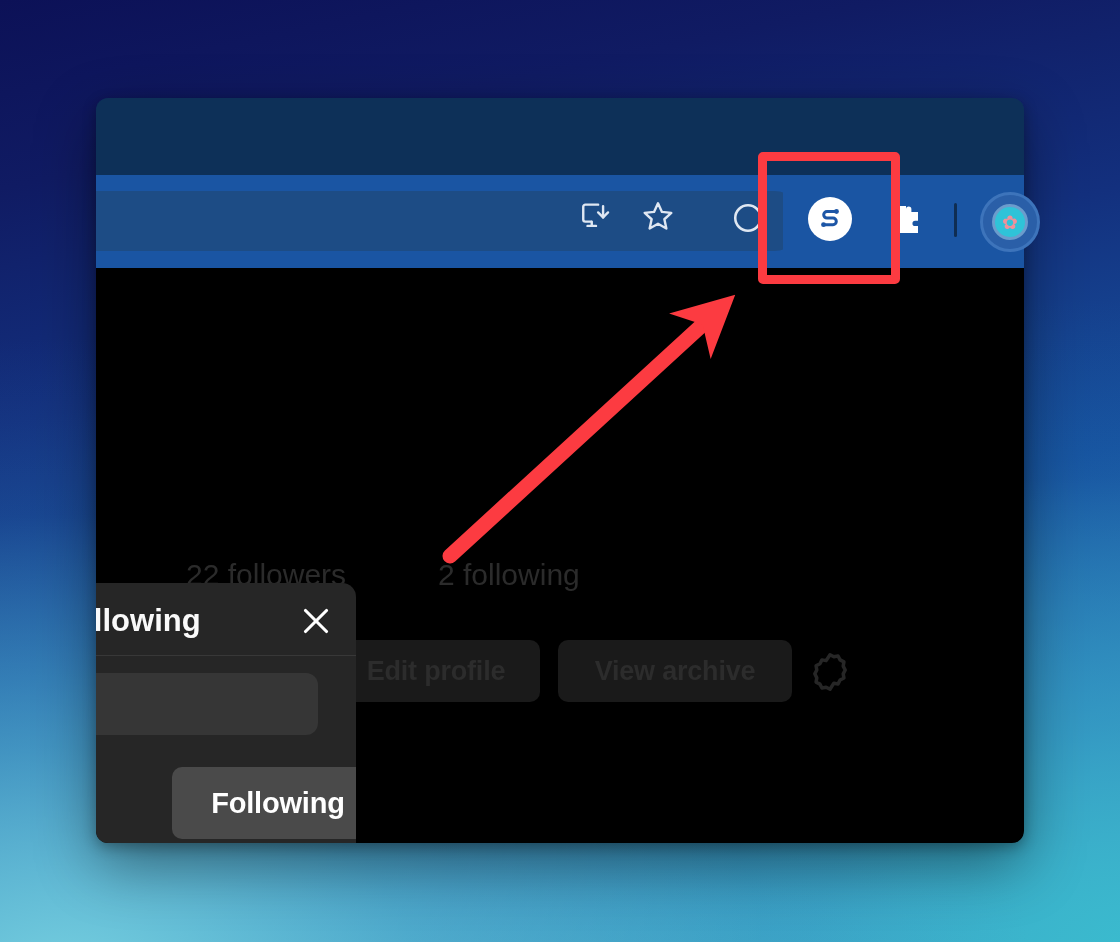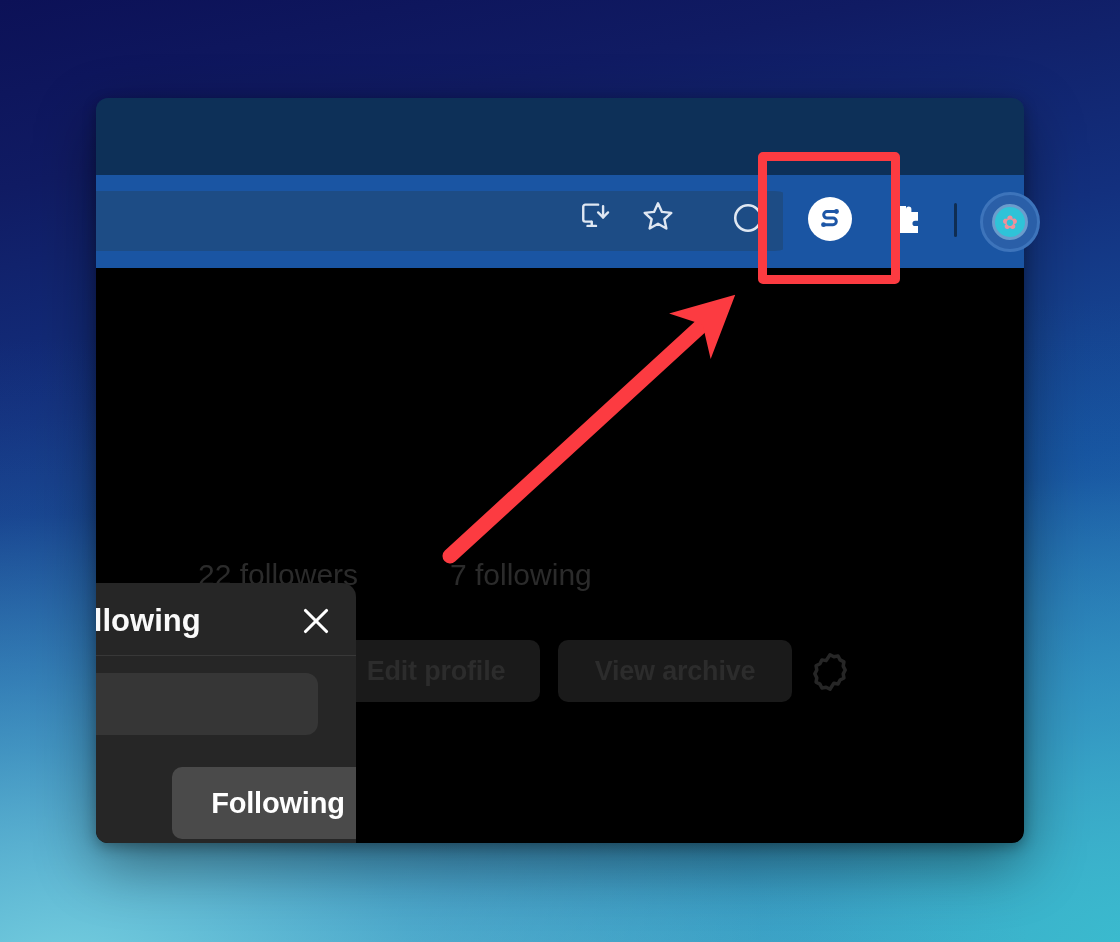--- a/index.html
+++ b/index.html
@@ -175,21 +175,20 @@
     position: absolute;
     left: 712px; top: 192px;
     width: 44px; height: 44px;
   }
 
   #stats-row {
     position: absolute;
     left: 0; top: 290px;
     width: 928px;
     height: 44px;
-    margin-left: 12px;
   }
   .stat {
     position: absolute;
     font-size: 30px;
     color: #2b2b2b;
     white-space: nowrap;
   }
   #stat-followers { left: 90px; top: 0px; }
   #stat-following { left: 342px; top: 0px; }
 
@@ -294,21 +293,21 @@
 
         <div id="gear-icon-wrap">
           <svg width="44" height="44" viewBox="0 0 24 24" fill="none" stroke="#262626" stroke-width="1.9" stroke-linejoin="round">
             <path d="M12 2.6l2.1 1.1 2.3-.4 1.1 2.1 2.1 1.1-.4 2.3 1.1 2.1-1.1 2.1.4 2.3-2.1 1.1-1.1 2.1-2.3-.4L12 21.4l-2.1-1.1-2.3.4-1.1-2.1-2.1-1.1.4-2.3L3.7 13l1.1-2.1-.4-2.3 2.1-1.1 1.1-2.1 2.3.4z"></path>
           </svg>
         </div>
       </div>
 
       <div id="stats-row">
         <div class="stat" id="stat-followers">22 followers</div>
-        <div class="stat" id="stat-following">7 following</div>
+        <div class="stat" id="stat-following">2 following</div>
       </div>
 
       <div id="dialog">
 
         <div id="dialog-header">
           <div id="dialog-title">Following</div>
           <div id="dialog-close">
             <svg width="36" height="36" viewBox="0 0 24 24" fill="none" stroke="#ffffff" stroke-width="2.1" stroke-linecap="round">
               <line x1="5" y1="5" x2="19" y2="19"></line>
               <line x1="19" y1="5" x2="5" y2="19"></line>

